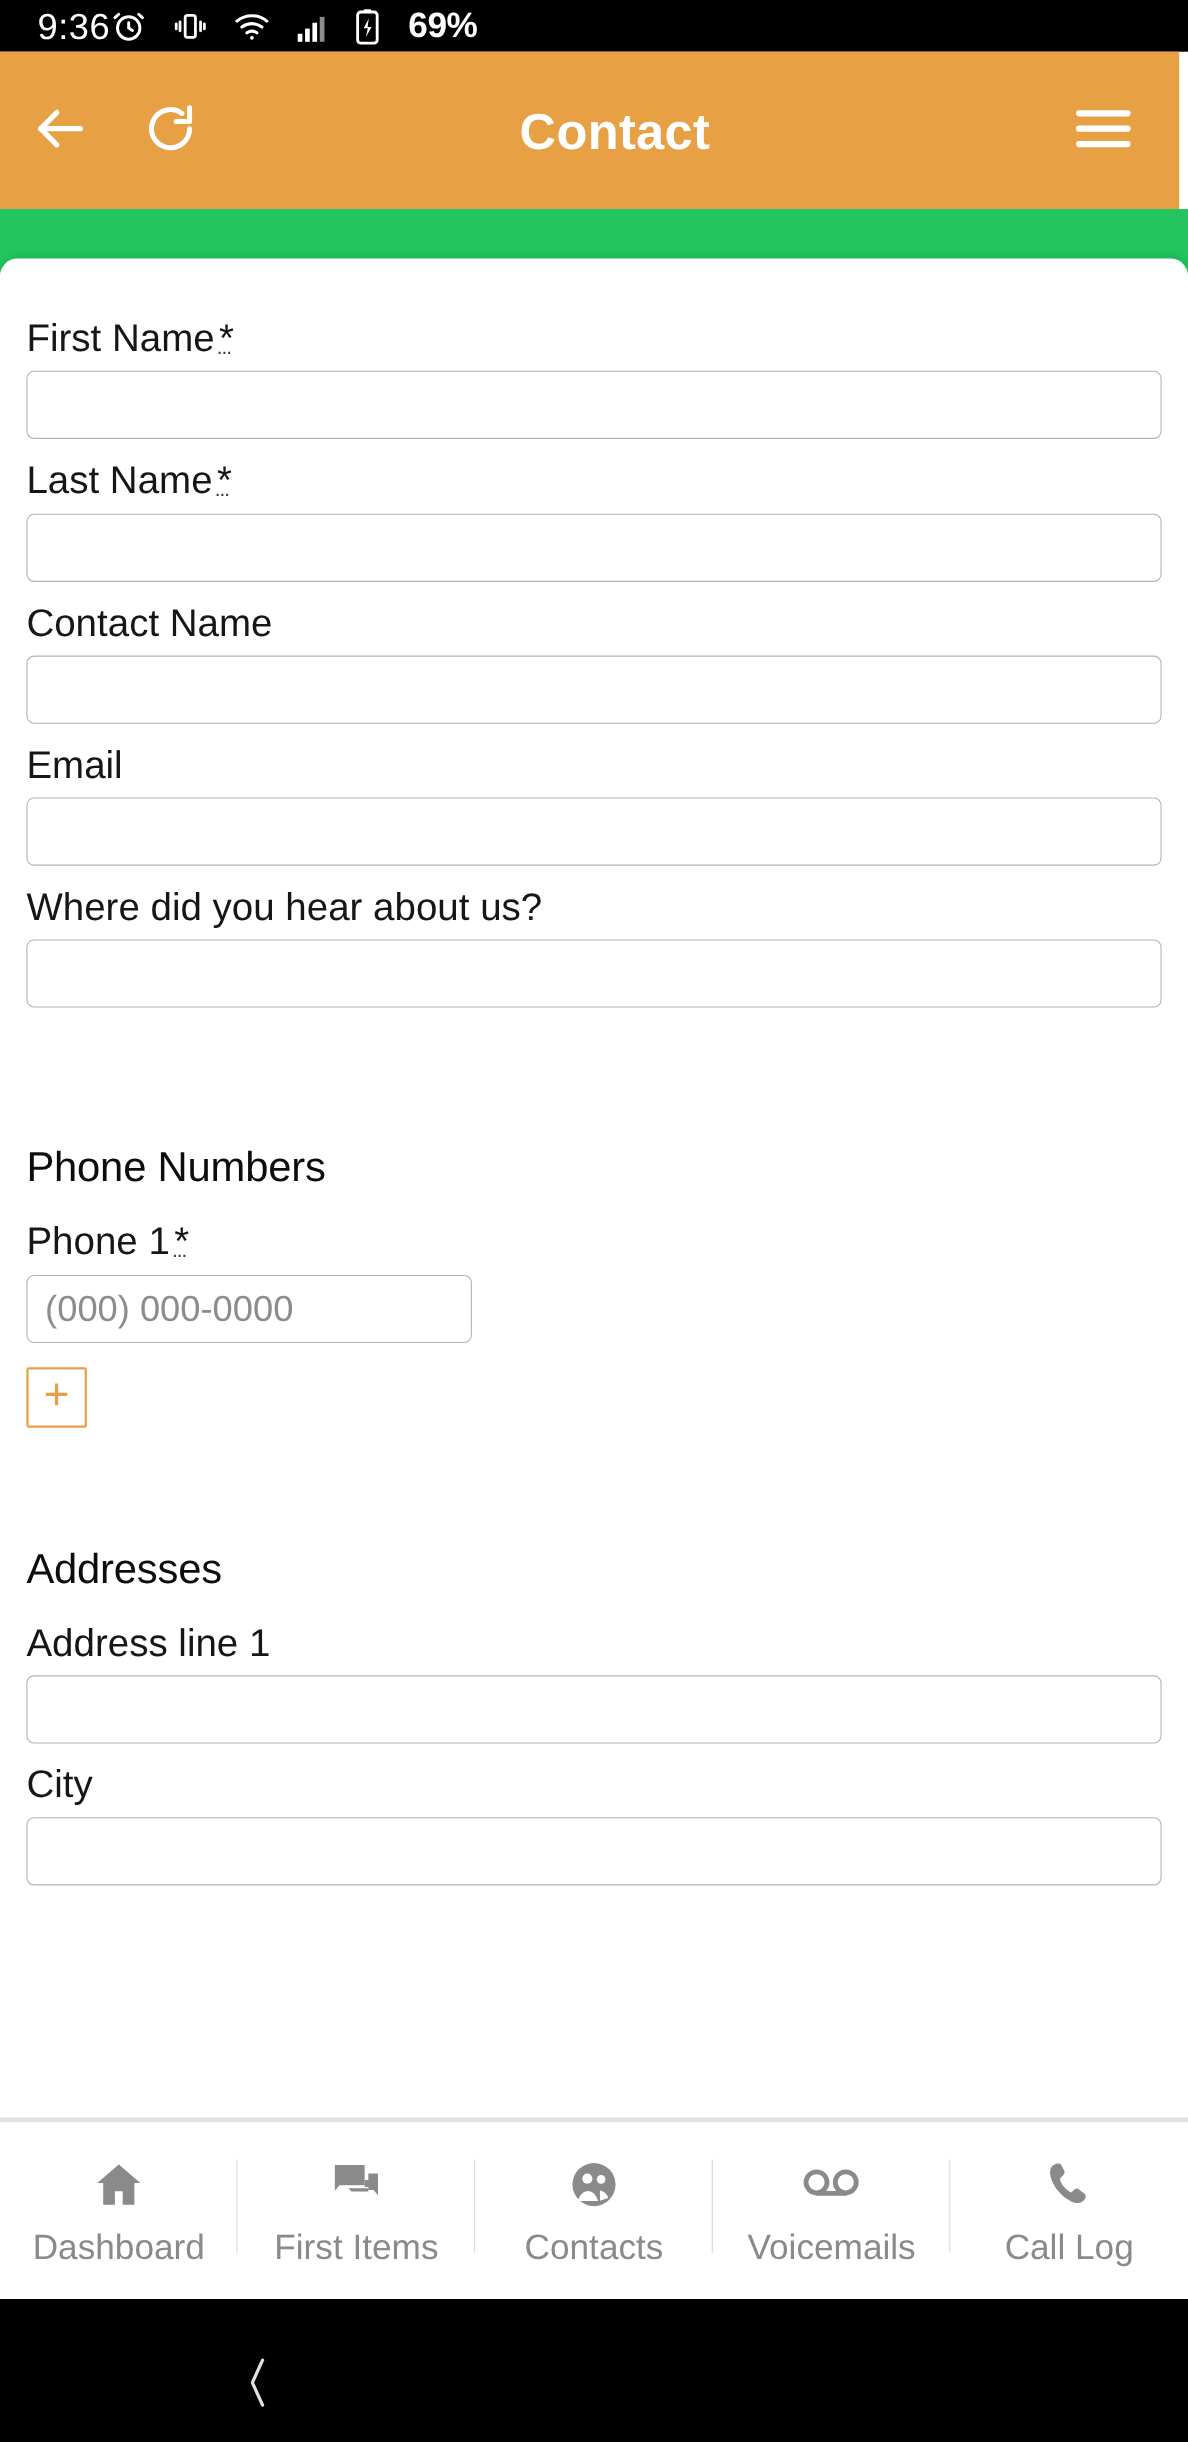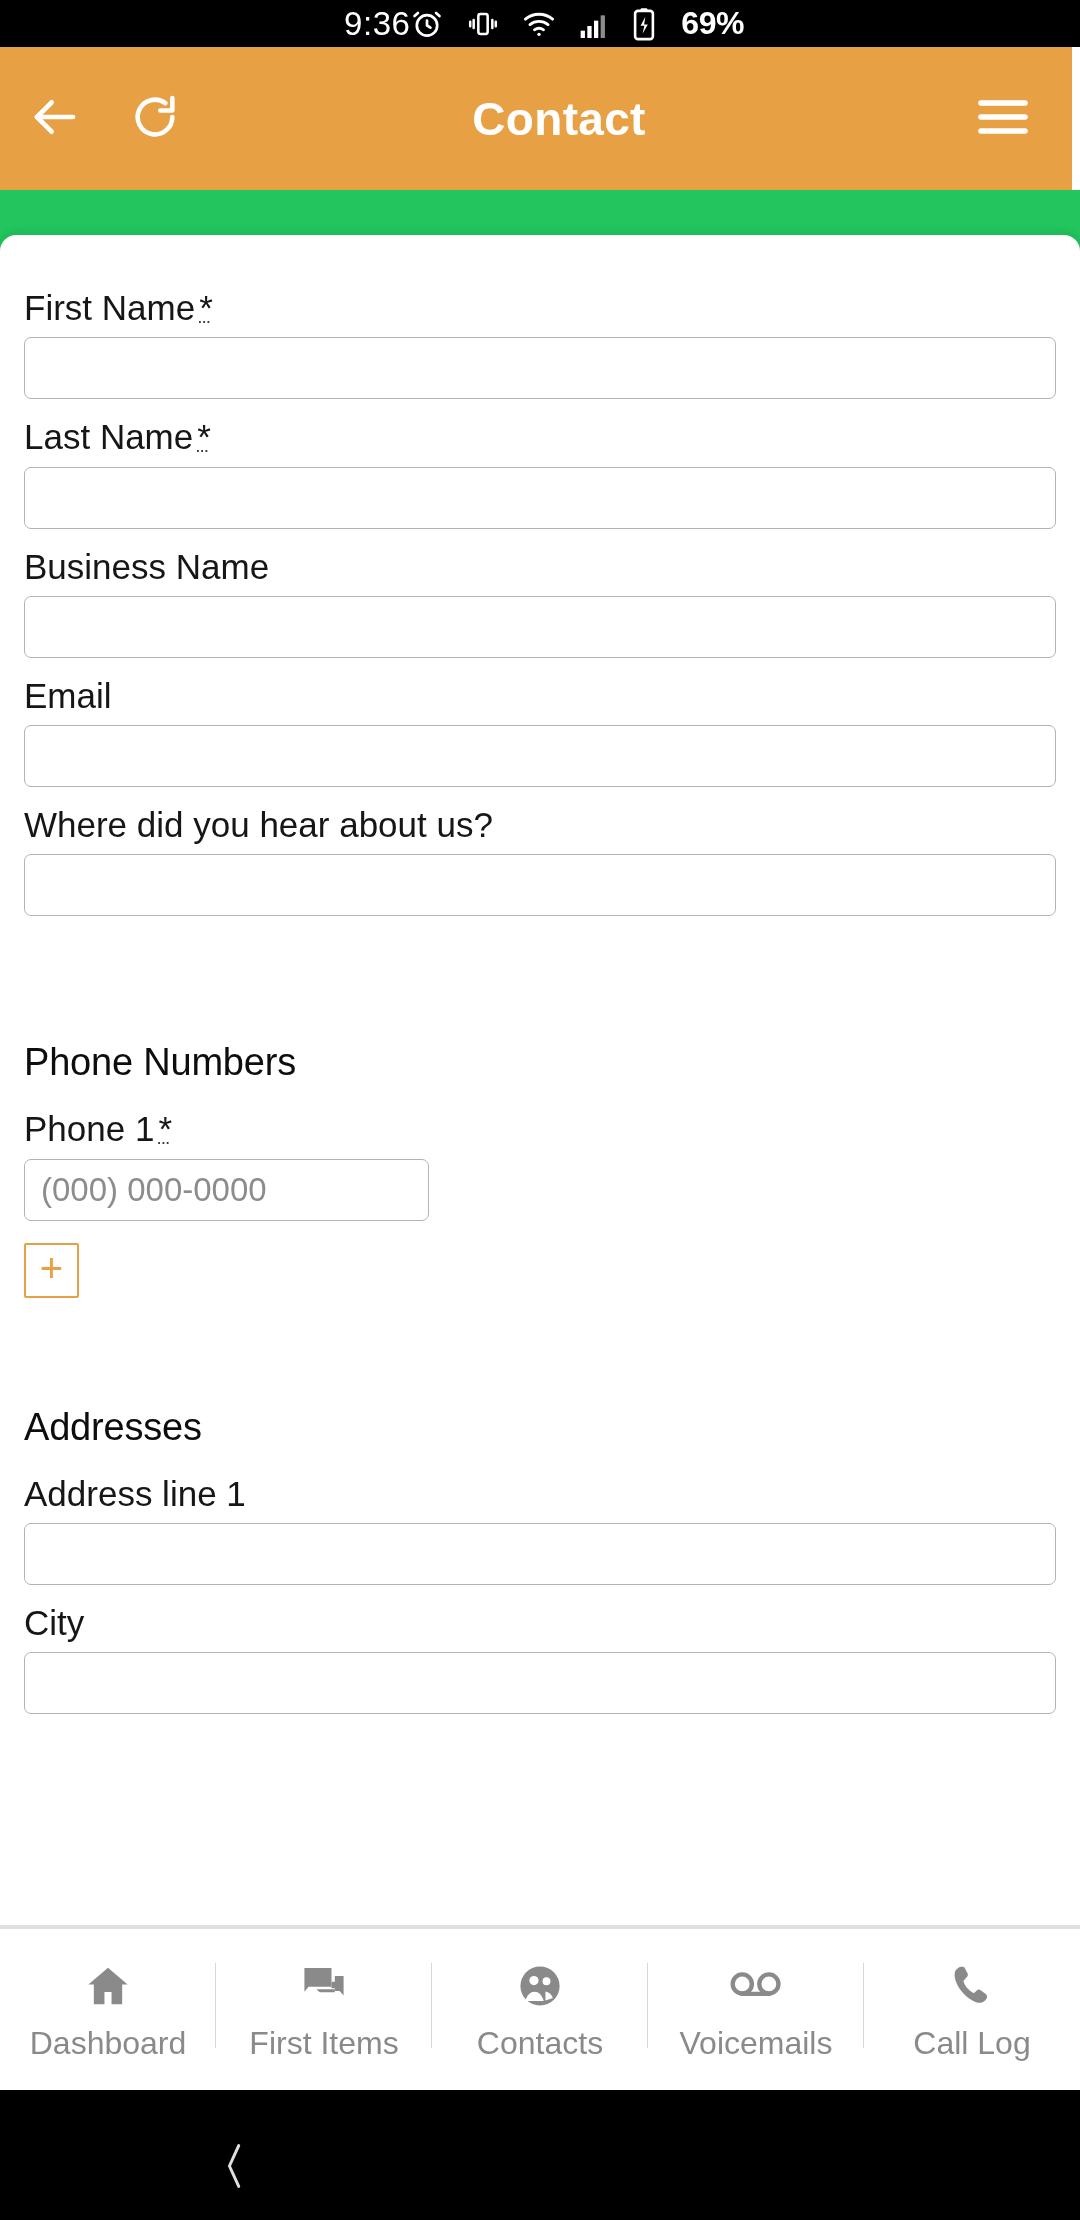--- a/index.html
+++ b/index.html
@@ -22,21 +22,21 @@
 
   
   #status-bar {
     position: absolute;
     top: 0; left: 0;
     width: 1080px;
     height: 47px;
     background: #000000;
     display: flex;
     align-items: center;
-    justify-content: center;
+    justify-content: flex-start;
     padding: 0 26px 0 34px;
   }
   #status-clock {
     color: #ffffff;
     font-size: 33px;
     font-weight: 400;
     letter-spacing: 0.5px;
   }
   #status-icons {
     display: flex;
@@ -311,21 +311,21 @@
         <label class="field-label"><span>First Name</span><span class="req-mark"><span class="star">*</span><span class="dots">...</span></span></label>
         <input class="text-input" type="text" value="" placeholder="" style="">
       </div>
 
       <div class="field-group">
         <label class="field-label"><span>Last Name</span><span class="req-mark"><span class="star">*</span><span class="dots">...</span></span></label>
         <input class="text-input" type="text" value="" placeholder="" style="">
       </div>
 
       <div class="field-group">
-        <label class="field-label">Business Name</label>
+        <label class="field-label">Contact Name</label>
         <input class="text-input" type="text" value="" placeholder="" style="">
       </div>
 
       <div class="field-group">
         <label class="field-label">Email</label>
         <input class="text-input" type="text" value="" placeholder="" style="">
       </div>
 
       <div class="field-group">
         <label class="field-label">Where did you hear about us?</label>

